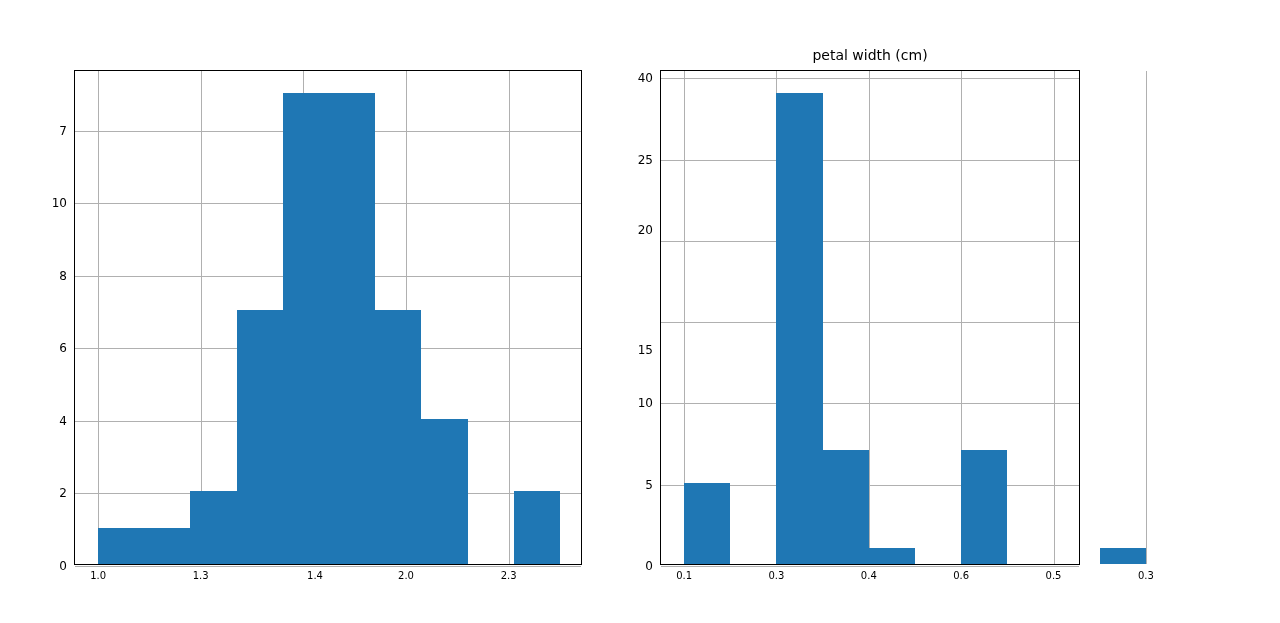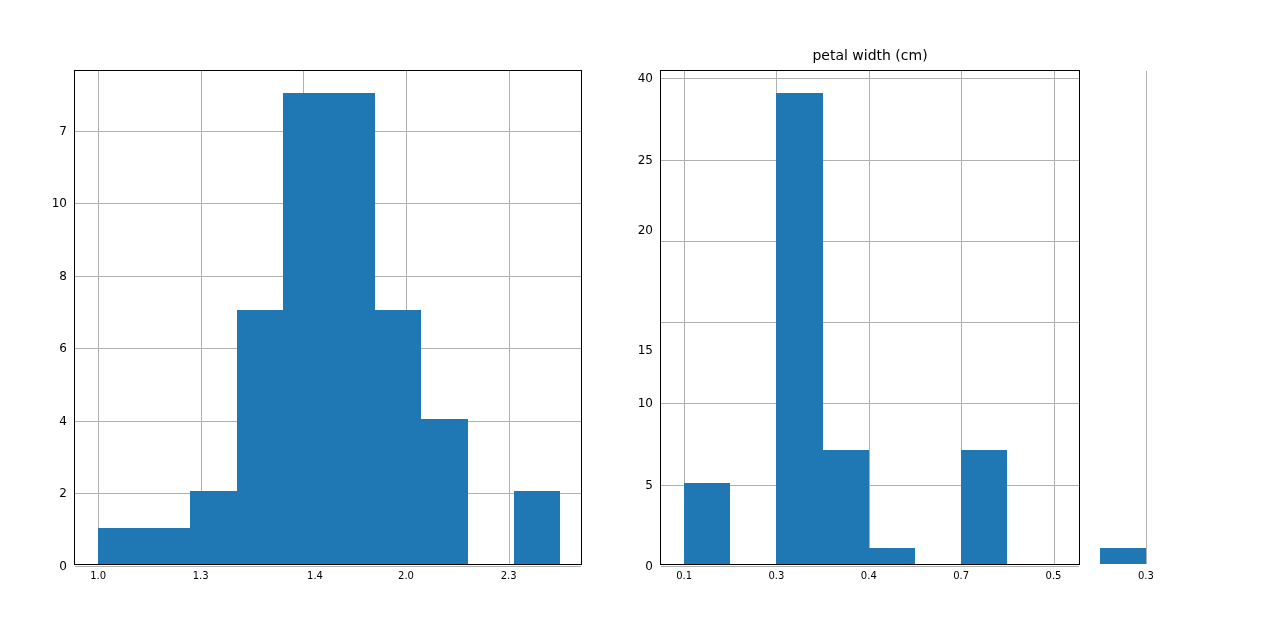--- a/index.html
+++ b/index.html
@@ -106,21 +106,21 @@
 
   <div class="axes" id="axes-1" style="left: 660px; top: 70px; width: 420px; height: 495px;">
     <div class="plot-title">petal width (cm)</div>
   <div class="grid-line-v" style="left: 23.0909px;"></div>
       <div class="x-tick-label" style="left: 23.0909px;">0.1</div>
       <div class="grid-line-v" style="left: 115.455px;"></div>
       <div class="x-tick-label" style="left: 115.455px;">0.3</div>
       <div class="grid-line-v" style="left: 207.818px;"></div>
       <div class="x-tick-label" style="left: 207.818px;">0.4</div>
       <div class="grid-line-v" style="left: 300.182px;"></div>
-      <div class="x-tick-label" style="left: 300.182px;">0.7</div>
+      <div class="x-tick-label" style="left: 300.182px;">0.6</div>
       <div class="grid-line-v" style="left: 392.545px;"></div>
       <div class="x-tick-label" style="left: 392.545px;">0.5</div>
       <div class="grid-line-v" style="left: 484.909px;"></div>
       <div class="x-tick-label" style="left: 484.909px;">0.3</div>
       <div class="grid-line-h" style="top: 495px;"></div>
       <div class="y-tick-label" style="top: 495px;">0</div>
       <div class="grid-line-h" style="top: 413.719px;"></div>
       <div class="y-tick-label" style="top: 413.719px;">5</div>
       <div class="grid-line-h" style="top: 332.438px;"></div>
       <div class="y-tick-label" style="top: 332.438px;">10</div>

